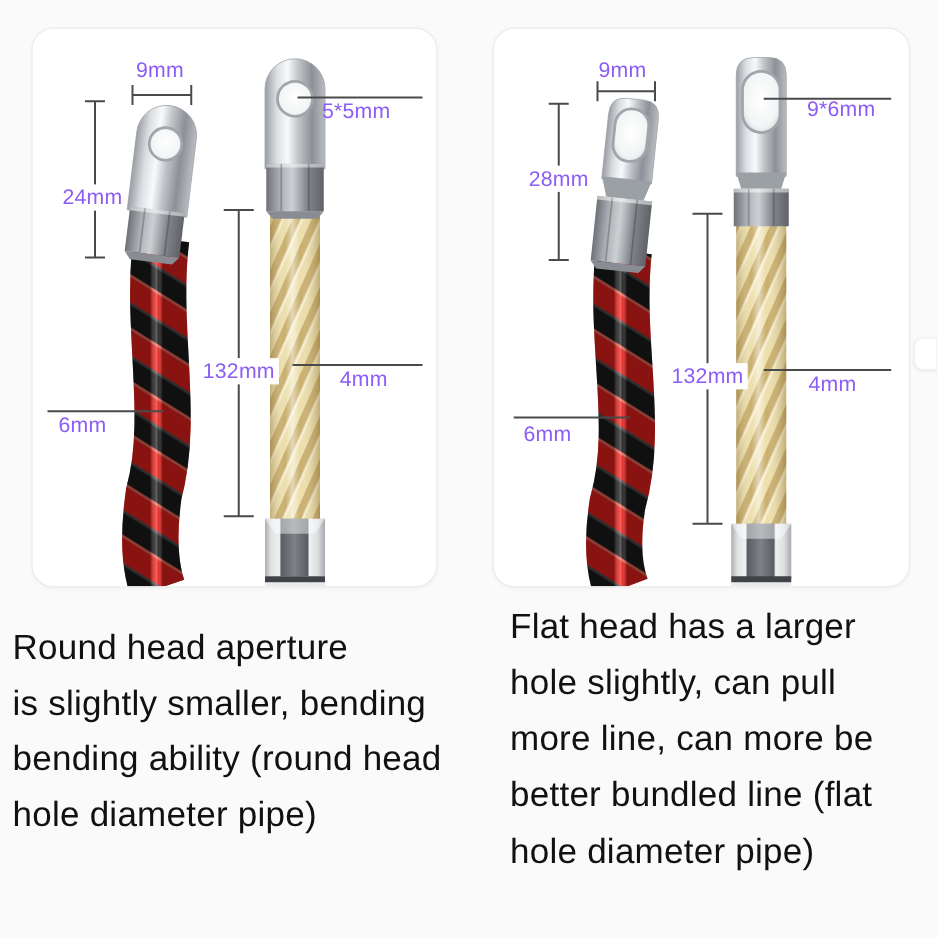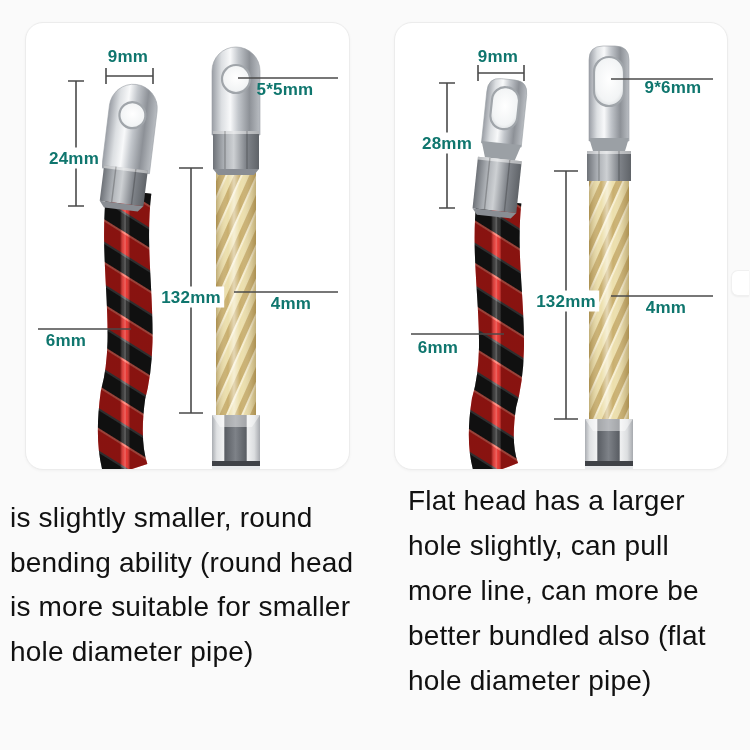--- a/index.html
+++ b/index.html
@@ -11,21 +11,21 @@
   .card{
     position:absolute;top:22px;height:446px;background:#fff;
     border:1px solid #ececec;border-radius:18px;overflow:hidden;
     box-shadow:0 1px 3px rgba(0,0,0,.04);
   }
   .card.left{left:25px;width:323px;}
   .card.right{left:394px;width:332px;}
   .card svg{position:absolute;left:0;top:0;width:100%;height:100%;display:block;}
   .dim{
     position:absolute;transform:translate(-50%,-50%);
-    font-size:17px;font-weight:700;color:#0f766e;line-height:1;white-space:nowrap;
+    font-size:17px;font-weight:400;color:#8b5cf6;line-height:1;white-space:nowrap;
     letter-spacing:.2px;
   }
   .dim.onLine{background:#fff;padding:2px 3px;}
   .caption{position:absolute;color:#111;font-size:28px;letter-spacing:.2px;}
   .caption.cap-left{left:10px;top:496px;width:352px;line-height:44.5px;}
   .caption.cap-right{left:408px;top:478px;width:342px;line-height:45px;}
   .caption div{white-space:nowrap;}
   .edge-tab{
     position:absolute;right:1px;top:270px;width:17px;height:24px;
     background:#fff;border:1px solid #f0f0f0;border-right:none;
@@ -205,27 +205,27 @@
   </svg>
   <span class="dim" style="left:103px;top:33px">9mm</span>
   <span class="dim onLine" style="left:52px;top:120px">28mm</span>
   <span class="dim onLine" style="left:171px;top:278px">132mm</span>
   <span class="dim" style="left:278px;top:64px">9*6mm</span>
   <span class="dim" style="left:271px;top:284px">4mm</span>
   <span class="dim" style="left:43px;top:324px">6mm</span>
 </div>
 
 <div class="caption cap-left">
-  <div>is slightly smaller, round</div>
+  <div>Round head aperture</div>
+  <div>is slightly smaller, bending</div>
   <div>bending ability (round head</div>
-  <div>is more suitable for smaller</div>
   <div>hole diameter pipe)</div>
 </div>
 
 <div class="caption cap-right">
   <div>Flat head has a larger</div>
   <div>hole slightly, can pull</div>
   <div>more line, can more be</div>
-  <div>better bundled also (flat</div>
+  <div>better bundled line (flat</div>
   <div>hole diameter pipe)</div>
 </div>
 
 <div class="edge-tab"></div>
 
 </body></html>

